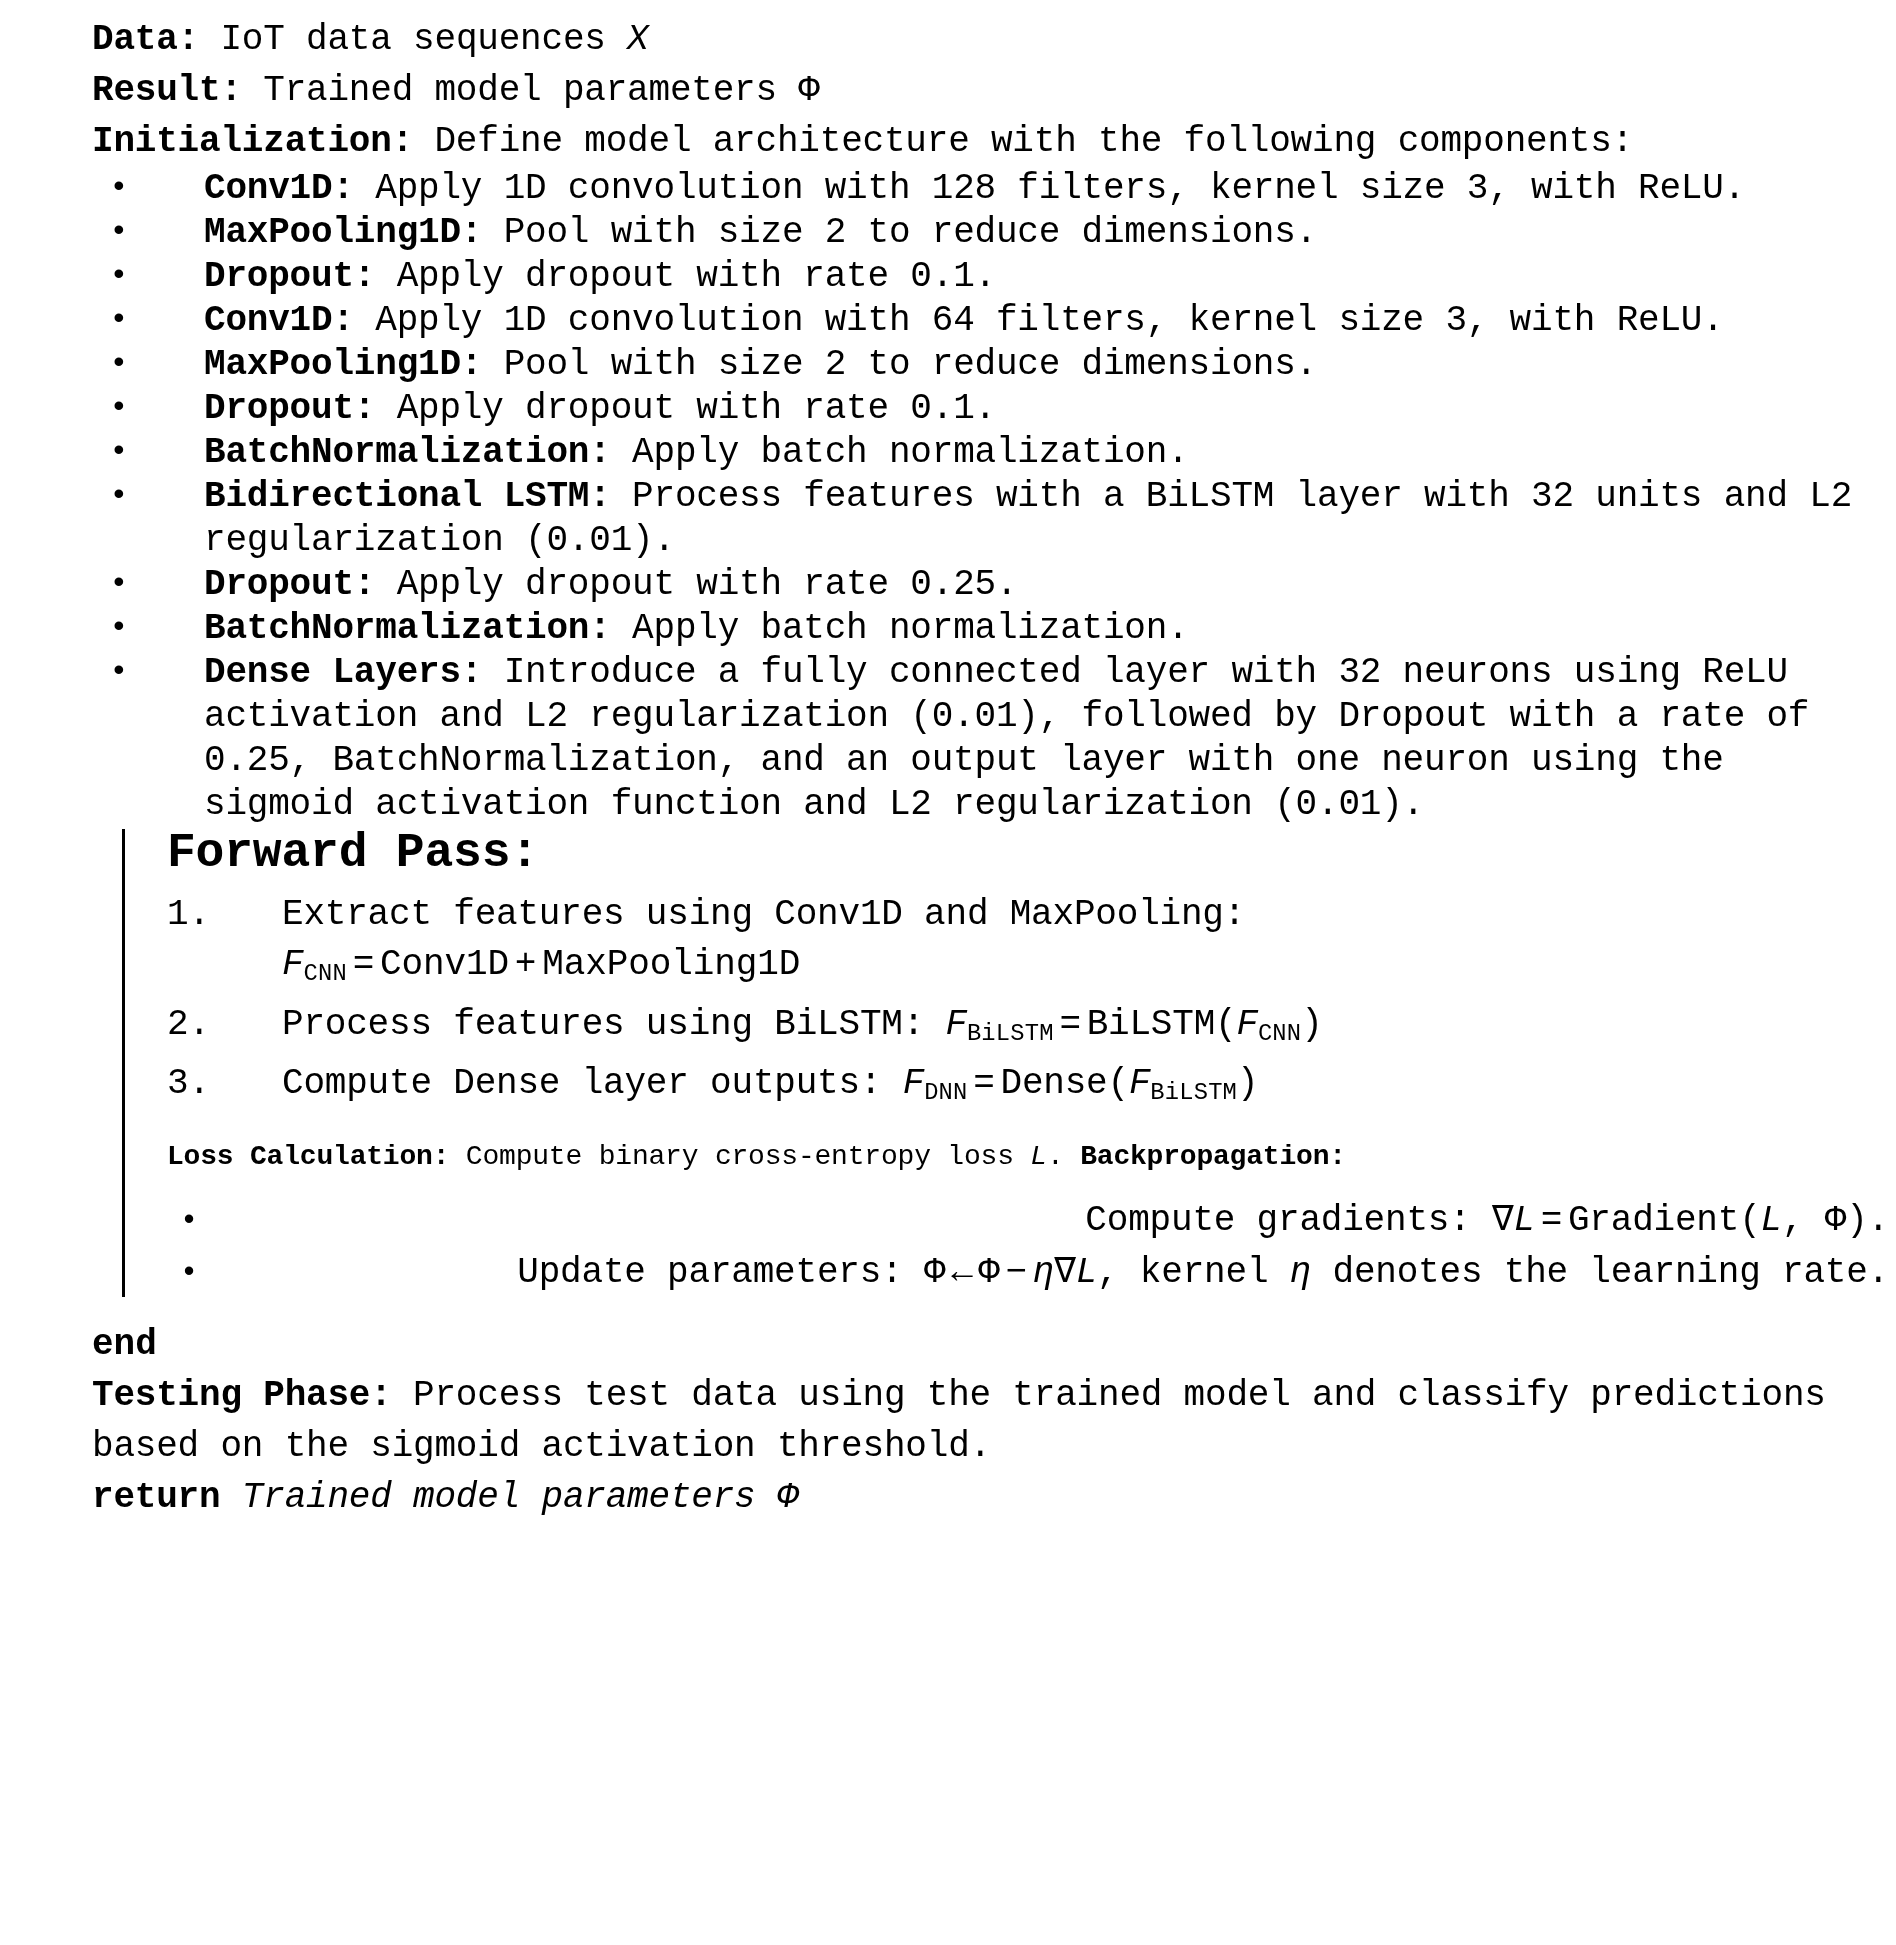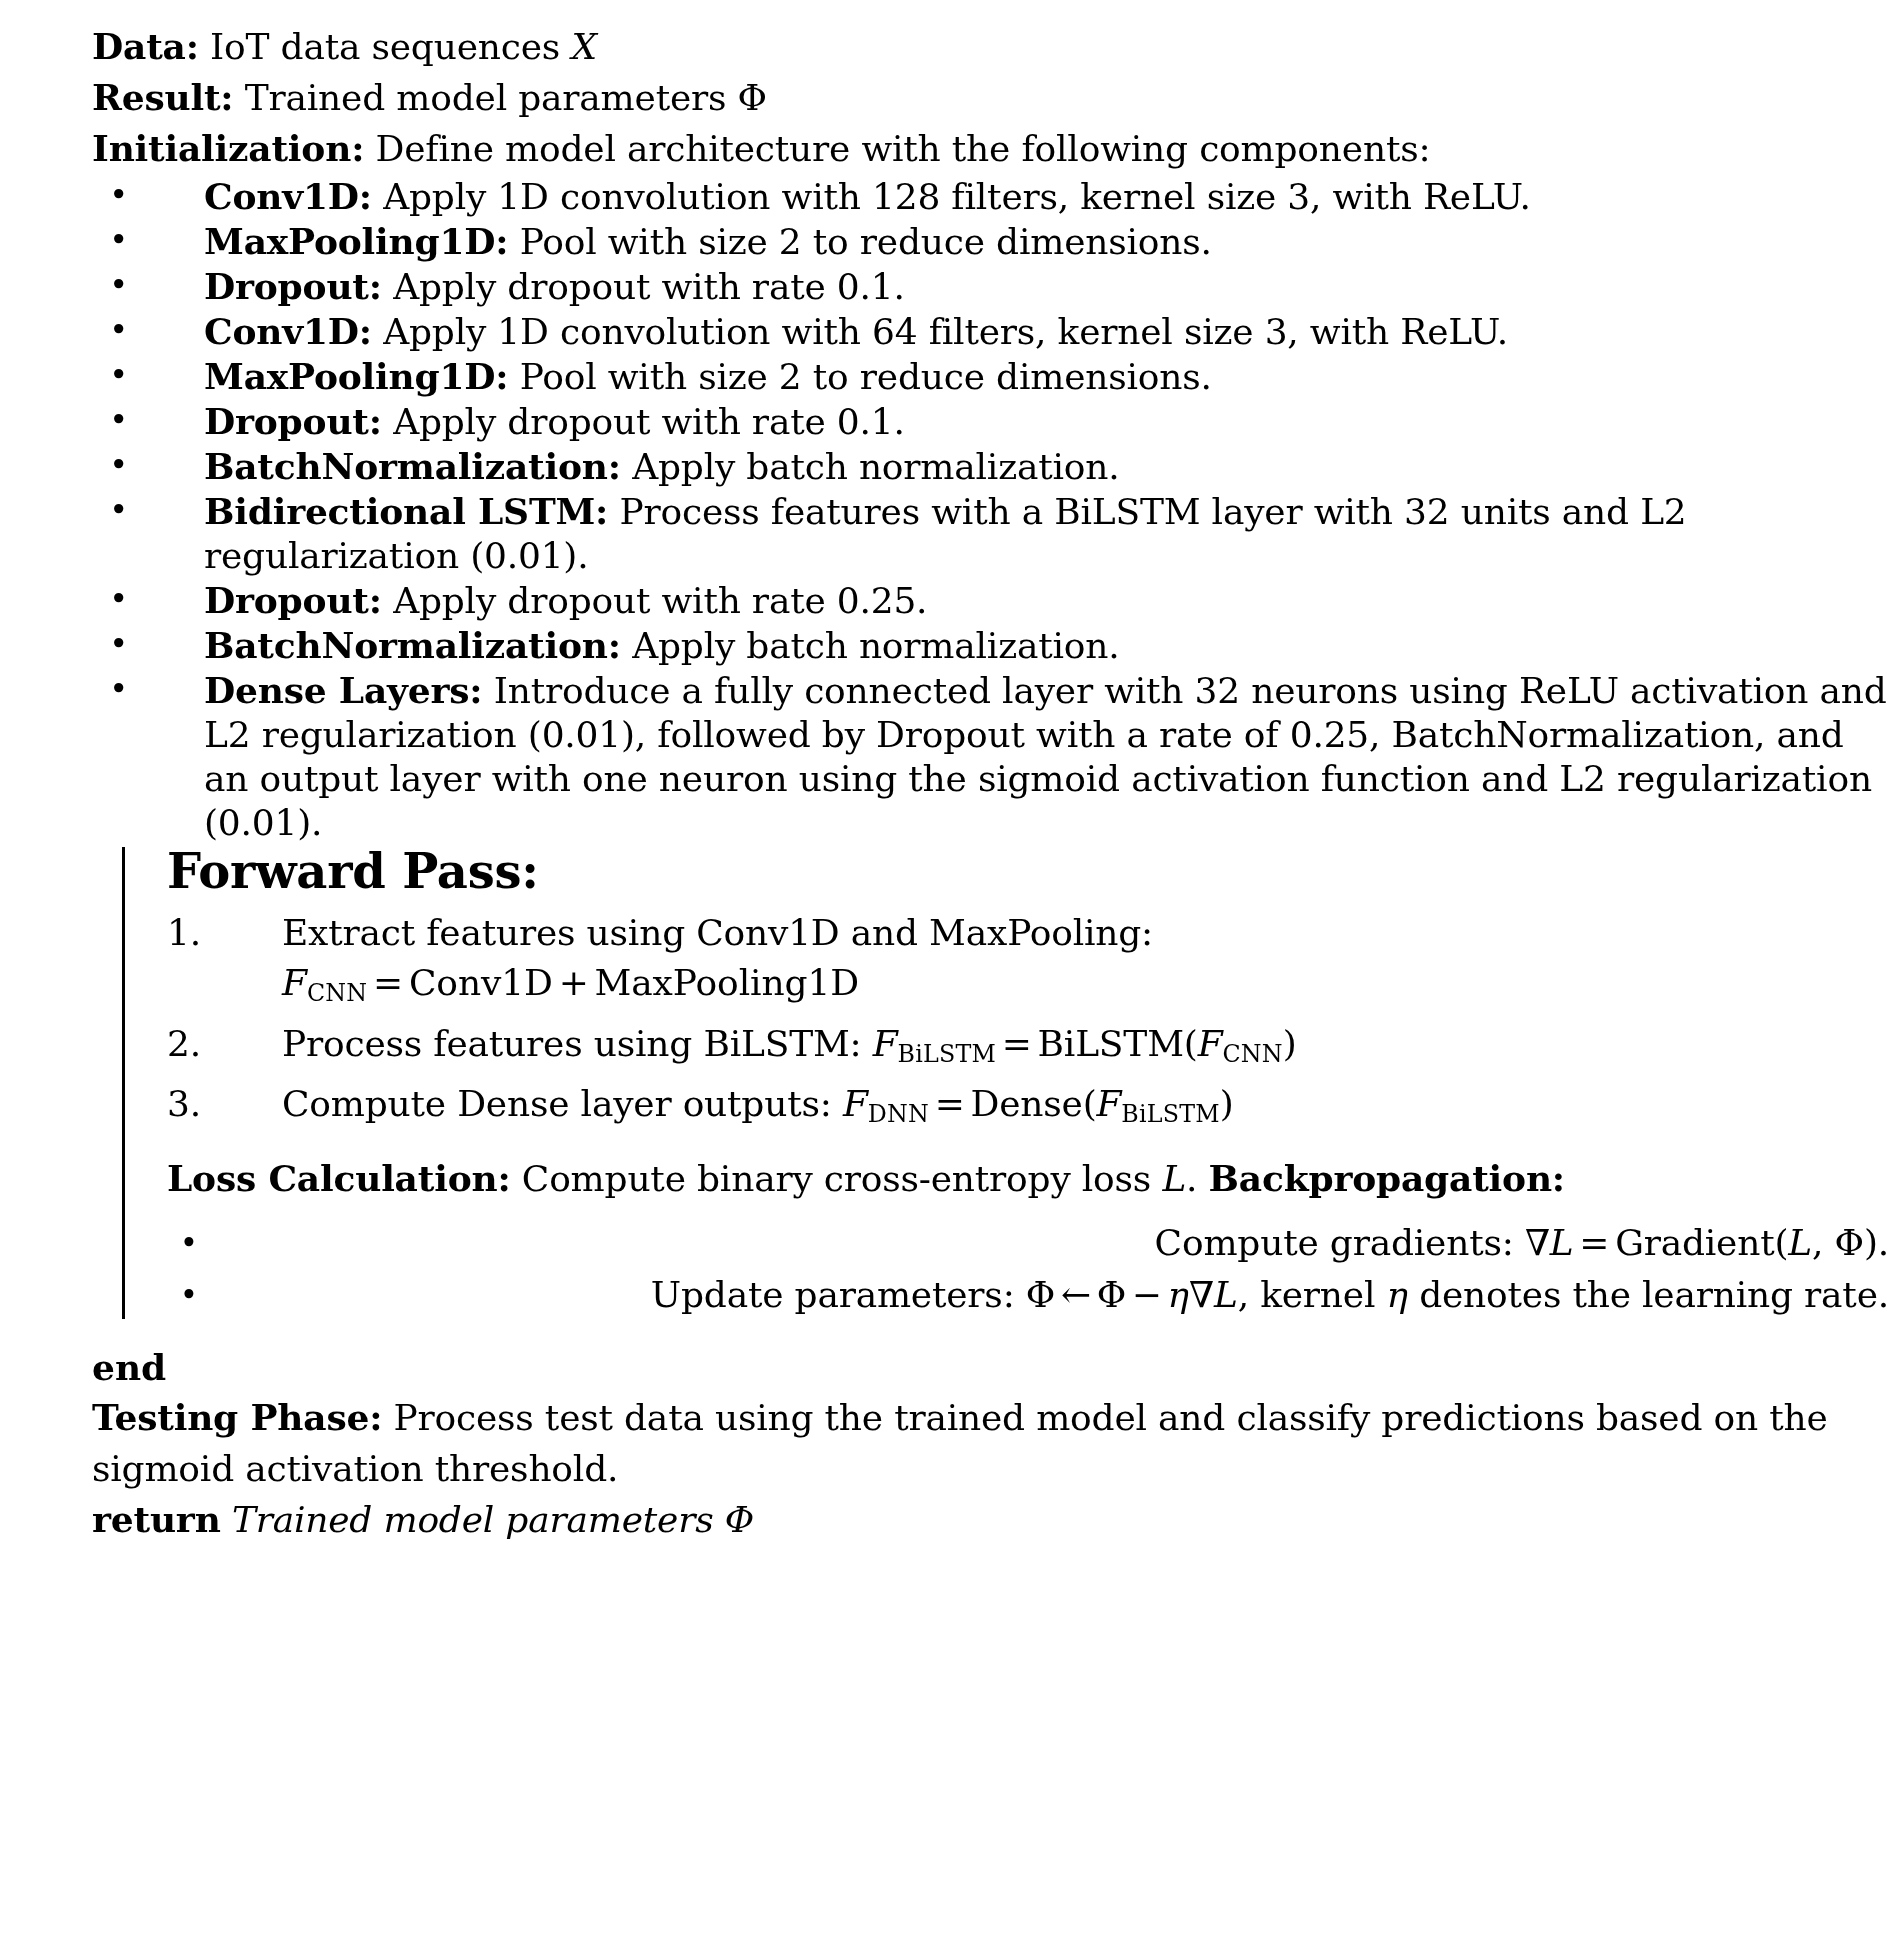--- a/index.html
+++ b/index.html
@@ -13,21 +13,22 @@
     font-family: "DejaVu Serif", "Liberation Serif", serif;
     color: #000000;
     overflow: hidden;
   }
 
   .algo {
     position: relative;
     width: 1897px;
     height: 1630px;
     box-sizing: border-box;
-    padding: 21px 8px 0 92px;
+    padding: 14px 8px 0 92px;
+    font-family: Liberation Mono, monospace;
   }
 
   
   .row {
     font-size: 36px;
     line-height: 51px;
     letter-spacing: -0.2px;
   }
   .row b, .bold { font-weight: 700; }
   .it, .row i { font-style: italic; }
@@ -107,21 +108,21 @@
     font-size: 36px;
     line-height: 48px;
   }
   .formula-line {
     display: block;
     margin-top: 2.3px;
     letter-spacing: -0.1px;
   }
 
   .loss-line {
-    font-size: 36px;
+    font-size: 28px;
     line-height: 50px;
     margin-top: 15px;
     letter-spacing: -0.2px;
   }
 
   ul.bp {
     list-style: none;
     margin: 15px 0 0 0;
     padding: 0;
     text-align: right;

